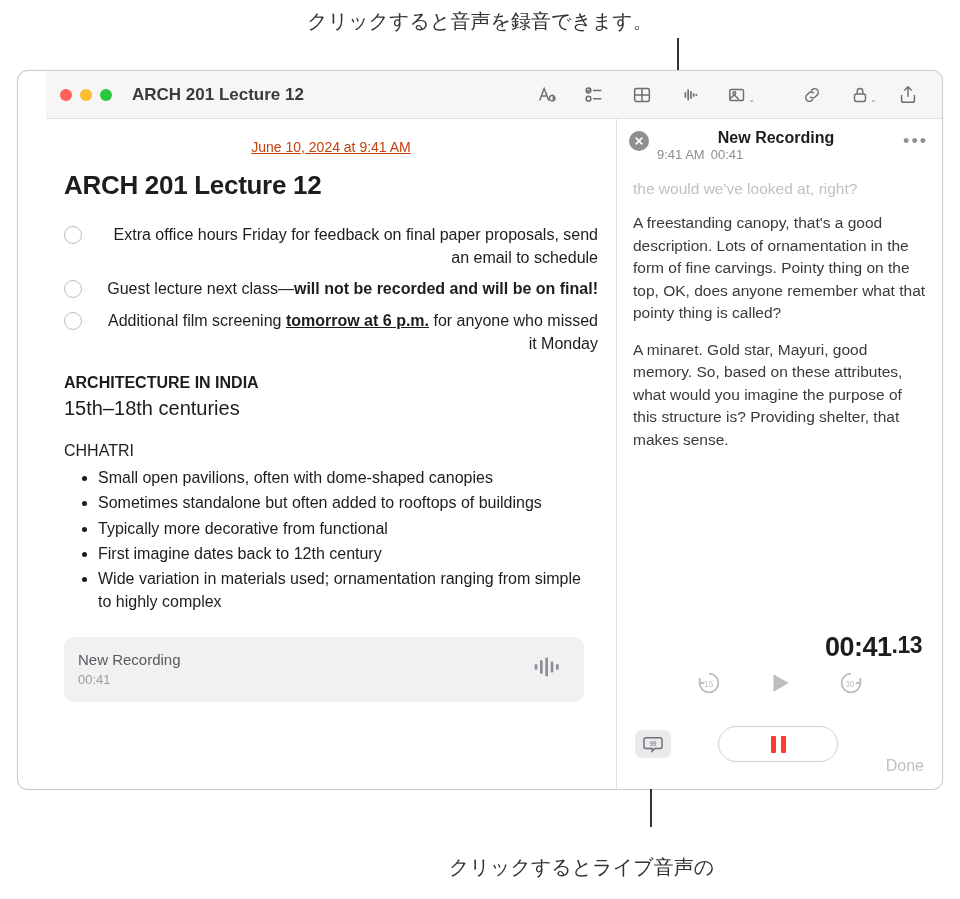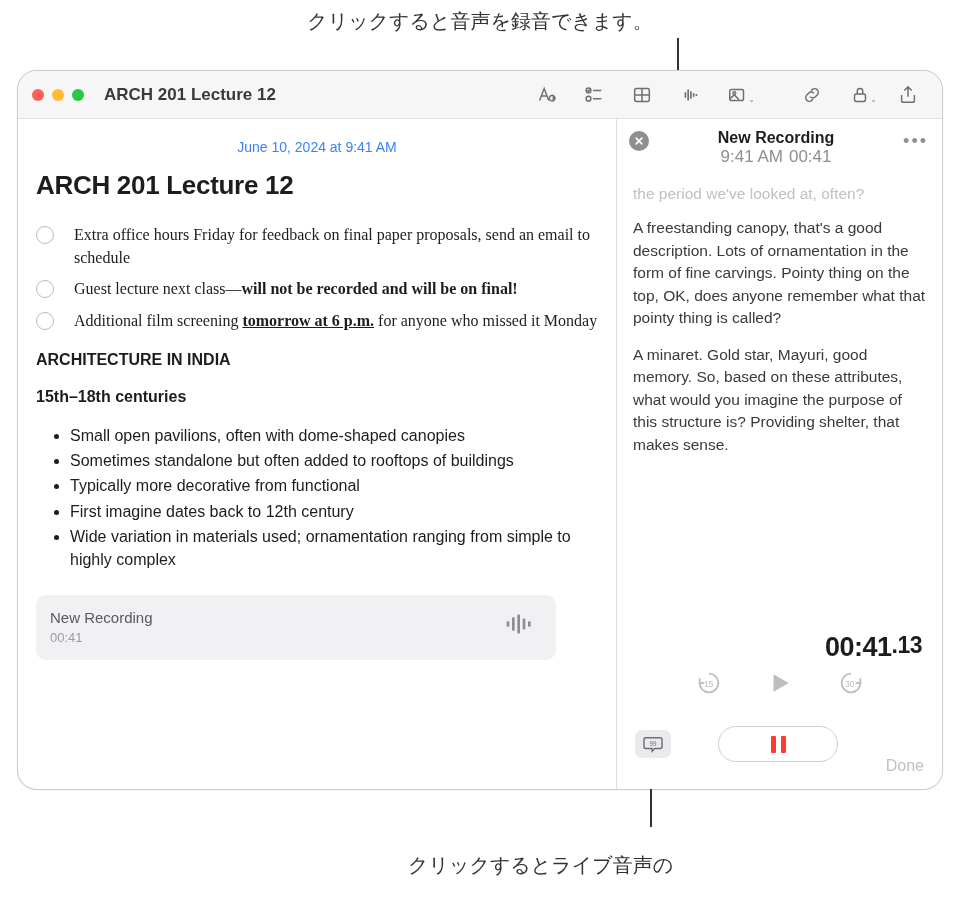--- a/index.html
+++ b/index.html
@@ -23,48 +23,48 @@
     position: absolute;
     left: 677px;
     top: 38px;
     width: 2px;
     height: 38px;
     background: #333;
   }
   .callout-bottom {
     position: absolute;
     bottom: 18px;
-    left: 408px;
+    left: 449px;
     font-size: 20px;
     color: #333;
     line-height: 1.4;
-    font-family: Liberation Mono, monospace;
   }
   .callout-line-bottom {
     position: absolute;
     left: 650px;
     top: 789px;
     width: 2px;
     height: 38px;
     background: #333;
   }
 
   .window {
     position: absolute;
     top: 70px;
     left: 17px;
     width: 926px;
     height: 720px;
     border: 1px solid #ccc;
-    border-radius: 20px;
+    border-radius: 11px;
     background: #fff;
     overflow: hidden;
     display: flex;
     flex-direction: column;
     box-shadow: 0 0 1px rgba(0,0,0,.2);
+    padding-left: 28px;
   }
 
   .titlebar {
     height: 48px;
     display: flex;
     align-items: center;
     padding: 0 14px;
     gap: 8px;
     background: #f6f6f6;
     border-bottom: 1px solid #e0e0e0;
@@ -104,52 +104,51 @@
   .note-pane {
     flex: 1;
     padding: 18px 18px 0 18px;
     overflow: auto;
     font-size: 16px;
     line-height: 1.45;
     text-align: left;
   }
   .note-date {
     text-align: center;
-    color: #3b82f6;
+    color: #c2410c;
     font-size: 14px;
     margin-bottom: 10px;
+    text-decoration: underline;
   }
   .note-title {
     font-size: 26px;
     font-weight: 700;
     margin-bottom: 18px;
     letter-spacing: -0.3px;
   }
   .check-item {
     display: flex; gap: 20px; margin-bottom: 8px;
-    text-align: left;
-    font-family: Liberation Serif, serif;
+    text-align: right;
   }
   .check-circle {
     width: 18px; height: 18px; border: 1.5px solid #bcbcc0;
     border-radius: 50%; flex: 0 0 18px; margin-top: 3px;
   }
   .check-item .txt { flex:1; }
   .bold { font-weight: 700; }
   .underline { text-decoration: underline; }
   .section-head {
     margin-top: 16px;
     font-weight: 700;
     font-size: 16px;
   }
   .sub-head {
-    font-weight: 700;
-    font-size: 16px;
+    font-weight: 400;
+    font-size: 20px;
     margin-bottom: 16px;
-    margin-top: 14px;
   }
   .topic {
     margin-top: 16px;
     font-size: 16px;
   }
   ul.bullets {
     margin: 4px 0 0 34px;
     padding: 0;
   }
   ul.bullets li {
@@ -194,21 +193,21 @@
     display: flex; align-items: center; justify-content: center;
     flex: 0 0 20px;
     font-size: 12px;
     margin-top: 2px;
   }
   .rec-head-mid {
     flex:1;
     text-align: center;
   }
   .rec-head-title { font-weight:700; font-size:16px; }
-  .rec-head-sub { font-size:17px; color:#8e8e93; display:flex; gap:6px; justify-content:center;}
+  .rec-head-sub { font-size:13px; color:#8e8e93; display:flex; gap:6px; justify-content:flex-start;}
   .more-dots { color:#8e8e93; font-size:18px; letter-spacing:2px; margin-top:2px;}
 
   .transcript {
     flex:1;
     padding: 12px 16px 8px 16px;
     font-size: 15.5px;
     line-height: 1.45;
     color: #3a3a3c;
     overflow: hidden;
     text-align: left;
@@ -358,20 +357,21 @@
       <div class="check-item">
         <div class="check-circle"></div>
         <div class="txt">
           <span>Additional film screening </span><span class="bold underline">tomorrow at 6 p.m.</span><span> for anyone who missed it Monday</span>
         </div>
       </div>
 
       <div class="section-head">ARCHITECTURE IN INDIA</div>
       <div class="sub-head">15th–18th centuries</div>
 
+      <div class="topic">CHHATRI</div>
       <ul class="bullets">
         <li>Small open pavilions, often with dome-shaped canopies</li>
         <li>Sometimes standalone but often added to rooftops of buildings</li>
         <li>Typically more decorative from functional</li>
         <li>First imagine dates back to 12th century</li>
         <li>Wide variation in materials used; ornamentation ranging from simple to highly complex</li>
       </ul>
 
       <div class="rec-card">
         <div class="rec-card-left">
@@ -402,21 +402,21 @@
           <div class="rec-head-title">New Recording</div>
           <div class="rec-head-sub">
             <span>9:41 AM</span>
             <span>00:41</span>
           </div>
         </div>
         <div class="more-dots">•••</div>
       </div>
 
       <div class="transcript">
-        <p class="faded">the period we've looked at, often?</p>
+        <p class="faded">the would we've looked at, right?</p>
         <p>A freestanding canopy, that's a good description. Lots of ornamentation in the form of fine carvings. Pointy thing on the top, OK, does anyone remember what that pointy thing is called?</p>
         <p>A minaret. Gold star, Mayuri, good memory. So, based on these attributes, what would you imagine the purpose of this structure is? Providing shelter, that makes sense.</p>
       </div>
 
       <div class="timer-row">
         <span>00:41</span>
           <span class="ms">.13</span>
       </div>
 
       <div class="play-controls">

